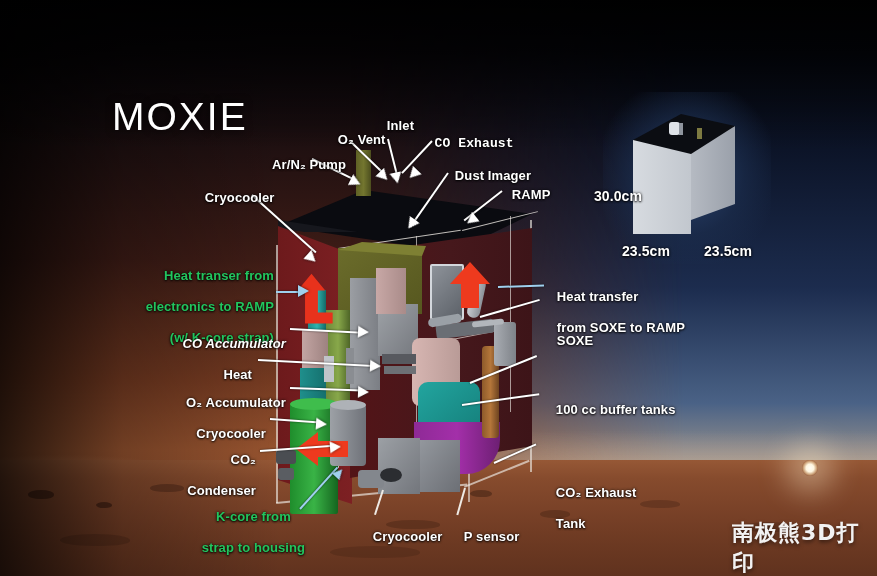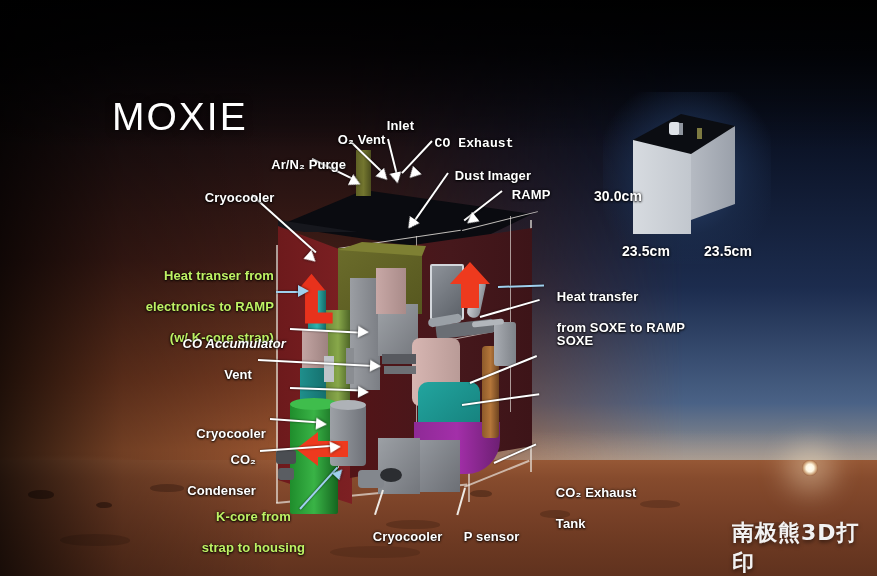--- a/index.html
+++ b/index.html
@@ -71,21 +71,21 @@
     -webkit-mask-image:linear-gradient(to right,rgba(0,0,0,0) 30%,#000 70%);
             mask-image:linear-gradient(to right,rgba(0,0,0,0) 30%,#000 70%);
   }
 
   
   .lbl{
     position:absolute;color:#fff;font-size:13px;font-weight:700;line-height:1.18;
     letter-spacing:.1px;white-space:pre;
     text-shadow:0 0 3px rgba(0,0,0,.9),0 1px 2px rgba(0,0,0,.8);
   }
-  .lbl.blue{color:#bef264;}
+  .lbl.blue{color:#22c55e;}
   .lbl.r{text-align:right;}
   .lbl.c{text-align:center;}
 
   #title{
     position:absolute;left:112px;top:95px;color:#fff;
     font-size:39px;font-weight:400;letter-spacing:2px;
     text-shadow:0 0 8px rgba(0,0,0,.9);
   }
 
   
@@ -330,21 +330,21 @@
   <div class="leader" style="left:470px;top:382px;width:72px;transform:rotate(-22deg);"></div>
   <div class="ahead" style="left:466px;top:374px;border-width:6px 0 6px 11px;border-right-color:#fff;transform:scaleX(-1) rotate(22deg) translateX(11px);"></div>
 
   <div class="leader" style="left:494px;top:462px;width:46px;transform:rotate(-24deg);"></div>
   <div class="ahead" style="left:490px;top:452px;border-width:6px 0 6px 11px;border-right-color:#fff;transform:scaleX(-1) rotate(24deg) translateX(11px);"></div>
 
   <div class="thinline" style="left:382px;top:490px;height:26px;transform:rotate(18deg);"></div>
   <div class="thinline" style="left:464px;top:488px;height:28px;transform:rotate(16deg);"></div>
 
   <div class="lbl r" style="left:226px;top:142px;width:120px;">
-    <span>Ar/N₂ Purge</span>
+    <span>Ar/N₂ Pump</span>
   </div>
   <div class="lbl" style="left:323px;top:117px;">
     <span>O₂ Vent</span>
   </div>
   <div class="lbl" style="left:372px;top:103px;">
     <span>Inlet</span>
   </div>
   <div class="lbl" style="left:403px;top:121px;font-family:Liberation Mono, monospace;">
     <span>CO Exhaust</span>
   </div>
@@ -361,41 +361,47 @@
   <div class="lbl blue r" style="left:118px;top:253px;width:156px;">
     <span>Heat transer from</span><br>
     <span>electronics to RAMP</span><br>
     <span>(w/ K-core strap)</span>
   </div>
 
   <div class="lbl r" style="left:140px;top:321px;width:146px;font-style:italic;">
     <span>CO Accumulator</span>
   </div>
   <div class="lbl r" style="left:160px;top:352px;width:92px;">
-    <span>Vent</span>
+    <span>Heat</span>
+  </div>
+  <div class="lbl r" style="left:140px;top:380px;width:146px;">
+    <span>O₂ Accumulator</span>
   </div>
   <div class="lbl r" style="left:152px;top:411px;width:114px;">
     <span>Cryocooler</span>
   </div>
   <div class="lbl r" style="left:152px;top:437px;width:104px;">
     <span>CO₂</span><br>
     <span>Condenser</span>
   </div>
   <div class="lbl blue c" style="left:186px;top:494px;width:120px;">
     <span>K-core from</span><br>
     <span>strap to housing</span>
   </div>
 
   <div class="lbl" style="left:542px;top:274px;">
     <span>Heat transfer</span><br>
     <span>from SOXE to RAMP</span>
   </div>
   <div class="lbl" style="left:542px;top:318px;">
     <span>SOXE</span>
   </div>
+  <div class="lbl" style="left:541px;top:387px;">
+    <span>100 cc buffer tanks</span>
+  </div>
   <div class="lbl" style="left:541px;top:470px;">
     <span>CO₂ Exhaust</span><br>
     <span>Tank</span>
   </div>
 
   <div class="lbl" style="left:358px;top:514px;">
     <span>Cryocooler</span>
   </div>
   <div class="lbl" style="left:449px;top:514px;">
     <span>P sensor</span>

